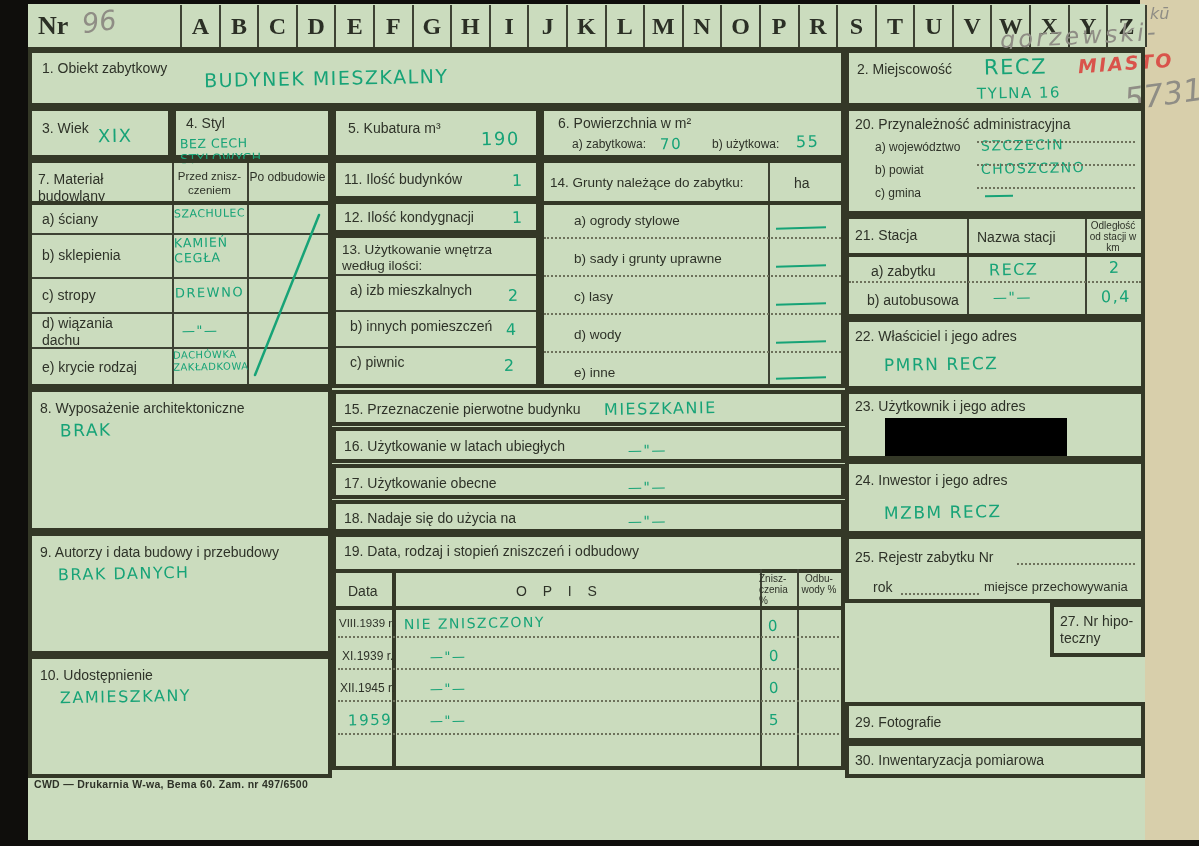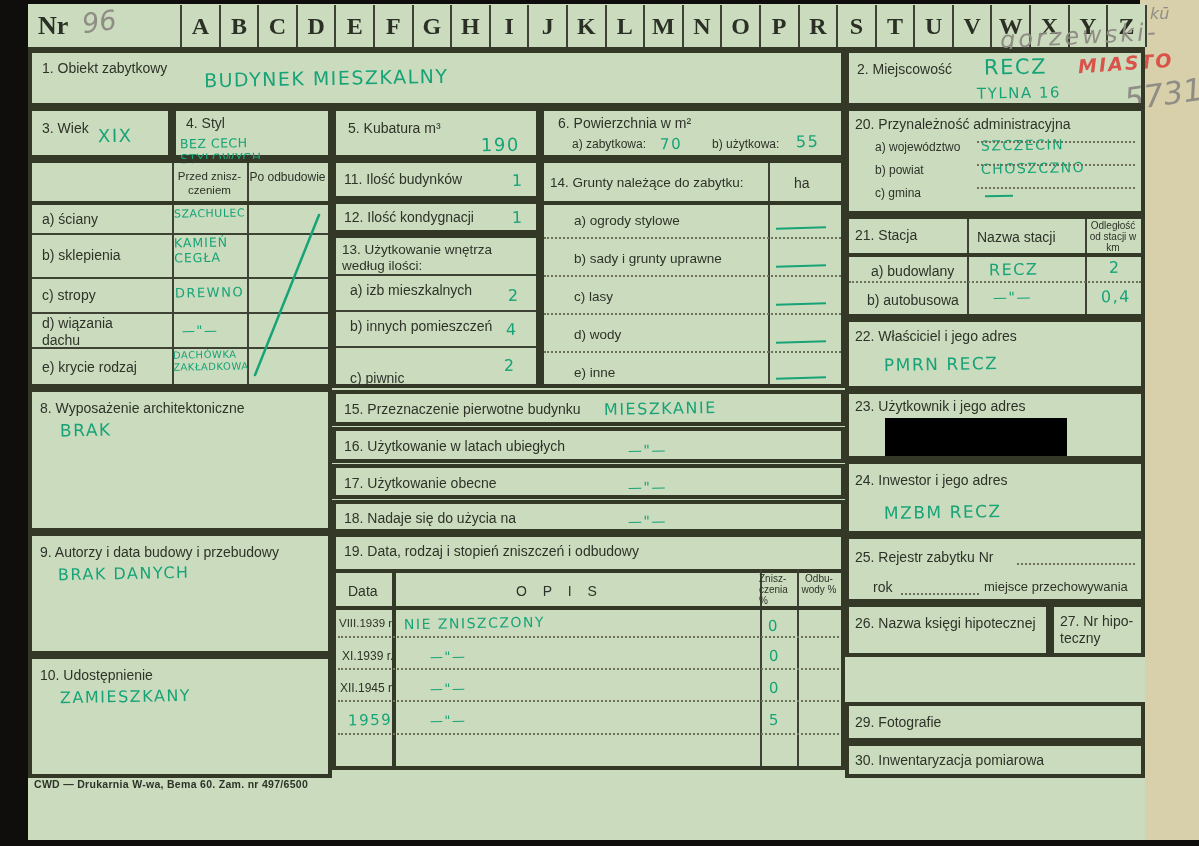--- a/index.html
+++ b/index.html
@@ -84,21 +84,21 @@
   <div class="box" style="left:28px;top:107px;width:144px;height:52px;text-align:right;">
     <span class="lbl" style="left:10px;top:9px;">3. Wiek</span>
     <span class="hand" style="left:66px;top:14px;font-size:18px;">XIX</span>
   </div>
   <div class="box" style="left:172px;top:107px;width:160px;height:52px;">
     <span class="lbl" style="left:10px;top:4px;">4. Styl</span>
     <span class="hand" style="left:4px;top:24px;font-size:12.5px;letter-spacing:0.5px;">BEZ CECH STYLOWYCH</span>
   </div>
   <div class="box" style="left:332px;top:107px;width:208px;height:52px;">
     <span class="lbl" style="left:12px;top:9px;">5. Kubatura m³</span>
-    <span class="hand" style="left:145px;top:17px;font-size:18px;margin-top:6px;">190</span>
+    <span class="hand" style="left:145px;top:17px;font-size:18px;">190</span>
   </div>
   <div class="box" style="left:540px;top:107px;width:305px;height:52px;">
     <span class="lbl" style="left:14px;top:4px;">6. Powierzchnia w m²</span>
     <span class="lbl sm" style="left:28px;top:26px;">a) zabytkowa:</span>
     <span class="hand" style="left:116px;top:24px;font-size:15px;">70</span>
     <span class="lbl sm" style="left:168px;top:26px;">b) użytkowa:</span>
     <span class="hand" style="left:252px;top:21px;font-size:16px;">55</span>
   </div>
 
   <div class="box" style="left:845px;top:107px;width:300px;height:108px;">
@@ -108,20 +108,21 @@
     <div class="dots" style="left:128px;top:30px;width:158px;"></div>
     <span class="lbl sm" style="left:26px;top:52px;">b) powiat</span>
     <span class="hand" style="left:132px;top:49px;font-size:14px;">CHOSZCZNO</span>
     <div class="dots" style="left:128px;top:53px;width:158px;"></div>
     <span class="lbl sm" style="left:26px;top:75px;">c) gmina</span>
     <div class="gdash" style="left:136px;top:84px;width:28px;"></div>
     <div class="dots" style="left:128px;top:76px;width:158px;"></div>
   </div>
 
   <div class="box" style="left:28px;top:159px;width:304px;height:229px;">
+    <span class="lbl" style="left:6px;top:8px;width:128px;">7. Materiał budowlany</span>
     <div class="vthin" style="left:140px;top:0;height:221px;"></div>
     <div class="vthin" style="left:215px;top:0;height:221px;"></div>
     <span class="lbl" style="left:142px;top:7px;width:71px;font-size:11.5px;text-align:center;">Przed znisz- czeniem</span>
     <span class="lbl" style="left:217px;top:7px;width:77px;font-size:12px;text-align:center;">Po odbudowie</span>
     <div class="bband" style="left:0;top:38px;width:296px;"></div>
     <span class="lbl" style="left:10px;top:48px;">a) ściany</span>
     <span class="hand" style="left:142px;top:44px;font-size:11px;letter-spacing:0.5px;">SZACHULEC</span>
     <div class="tline" style="left:0;top:70px;width:296px;"></div>
     <span class="lbl" style="left:10px;top:84px;">b) sklepienia</span>
     <span class="hand" style="left:142px;top:72px;font-size:12.5px;letter-spacing:1px;">KAMIEŃ
@@ -151,21 +152,21 @@
   </div>
   <div class="box" style="left:332px;top:234px;width:208px;height:154px;">
     <span class="lbl" style="left:6px;top:4px;width:180px;font-size:13.5px;">13. Użytkowanie wnętrza według ilości:</span>
     <div class="tline" style="left:0;top:36px;width:200px;"></div>
     <span class="lbl" style="left:14px;top:44px;">a) izb mieszkalnych</span>
     <span class="hand" style="left:172px;top:48px;font-size:16px;">2</span>
     <div class="tline" style="left:0;top:72px;width:200px;"></div>
     <span class="lbl" style="left:14px;top:80px;">b) innych pomieszczeń</span>
     <span class="hand" style="left:170px;top:82px;font-size:16px;">4</span>
     <div class="tline" style="left:0;top:108px;width:200px;"></div>
-    <span class="lbl" style="left:14px;top:116px;margin-top:16px;">c) piwnic</span>
+    <span class="lbl" style="left:14px;top:116px;">c) piwnic</span>
     <span class="hand" style="left:168px;top:118px;font-size:16px;">2</span>
   </div>
 
   <div class="box" style="left:540px;top:159px;width:305px;height:229px;">
     <span class="lbl" style="left:6px;top:12px;font-size:13.5px;">14. Grunty należące do zabytku:</span>
     <span class="lbl" style="left:250px;top:12px;">ha</span>
     <div class="vthin" style="left:224px;top:0;height:221px;"></div>
     <div class="bband" style="left:0;top:38px;width:297px;"></div>
     <span class="lbl" style="left:30px;top:50px;font-size:13.5px;">a) ogrody stylowe</span>
     <div class="gdash" style="left:232px;top:64px;width:50px;"></div>
@@ -183,21 +184,21 @@
     <div class="gdash" style="left:232px;top:214px;width:50px;"></div>
   </div>
 
   <div class="box" style="left:845px;top:215px;width:300px;height:103px;">
     <span class="lbl" style="left:6px;top:8px;">21. Stacja</span>
     <span class="lbl" style="left:128px;top:10px;">Nazwa stacji</span>
     <span class="lbl" style="left:238px;top:1px;width:52px;font-size:10px;text-align:center;line-height:1.1;">Odległość od stacji w km</span>
     <div class="vthin" style="left:118px;top:0;height:95px;"></div>
     <div class="vthin" style="left:236px;top:0;height:95px;"></div>
     <div class="bband" style="left:0;top:34px;width:292px;"></div>
-    <span class="lbl" style="left:22px;top:44px;">a) budowlany</span>
+    <span class="lbl" style="left:22px;top:44px;">a) zabytku</span>
     <span class="hand" style="left:140px;top:41px;font-size:16px;">RECZ</span>
     <span class="hand" style="left:260px;top:39px;font-size:16px;">2</span>
     <div class="dots" style="left:0;top:62px;width:292px;"></div>
     <span class="lbl" style="left:18px;top:73px;">b) autobusowa</span>
     <span class="hand" style="left:144px;top:70px;font-size:14px;">—"—</span>
     <span class="hand" style="left:252px;top:68px;font-size:16px;">0,4</span>
   </div>
 
   <div class="box" style="left:845px;top:318px;width:300px;height:72px;">
     <span class="lbl" style="left:6px;top:6px;">22. Właściciel i jego adres</span>
@@ -271,23 +272,20 @@
   </div>
 
   <div class="box" style="left:845px;top:535px;width:300px;height:68px;">
     <span class="lbl" style="left:6px;top:10px;">25. Rejestr zabytku Nr</span>
     <div class="dots" style="left:168px;top:24px;width:118px;"></div>
     <span class="lbl" style="left:24px;top:40px;">rok</span>
     <div class="dots" style="left:52px;top:54px;width:78px;"></div>
     <span class="lbl" style="left:135px;top:40px;font-size:13px;">miejsce przechowywania</span>
   </div>
 
-  <div class="box" style="left:845px;top:603px;width:205px;height:54px;">
-    <span class="lbl" style="left:6px;top:8px;width:185px;">26. Nazwa księgi hipotecznej</span>
-  </div>
   <div class="box" style="left:1050px;top:603px;width:95px;height:54px;">
     <span class="lbl" style="left:6px;top:6px;width:78px;">27. Nr hipo- teczny</span>
   </div>
 
   <div class="box" style="left:28px;top:655px;width:304px;height:123px;">
     <span class="lbl" style="left:8px;top:8px;">10. Udostępnienie</span>
     <span class="hand" style="left:28px;top:28px;font-size:16px;">ZAMIESZKANY</span>
   </div>
 
   <div class="box" style="left:845px;top:702px;width:300px;height:40px;">

